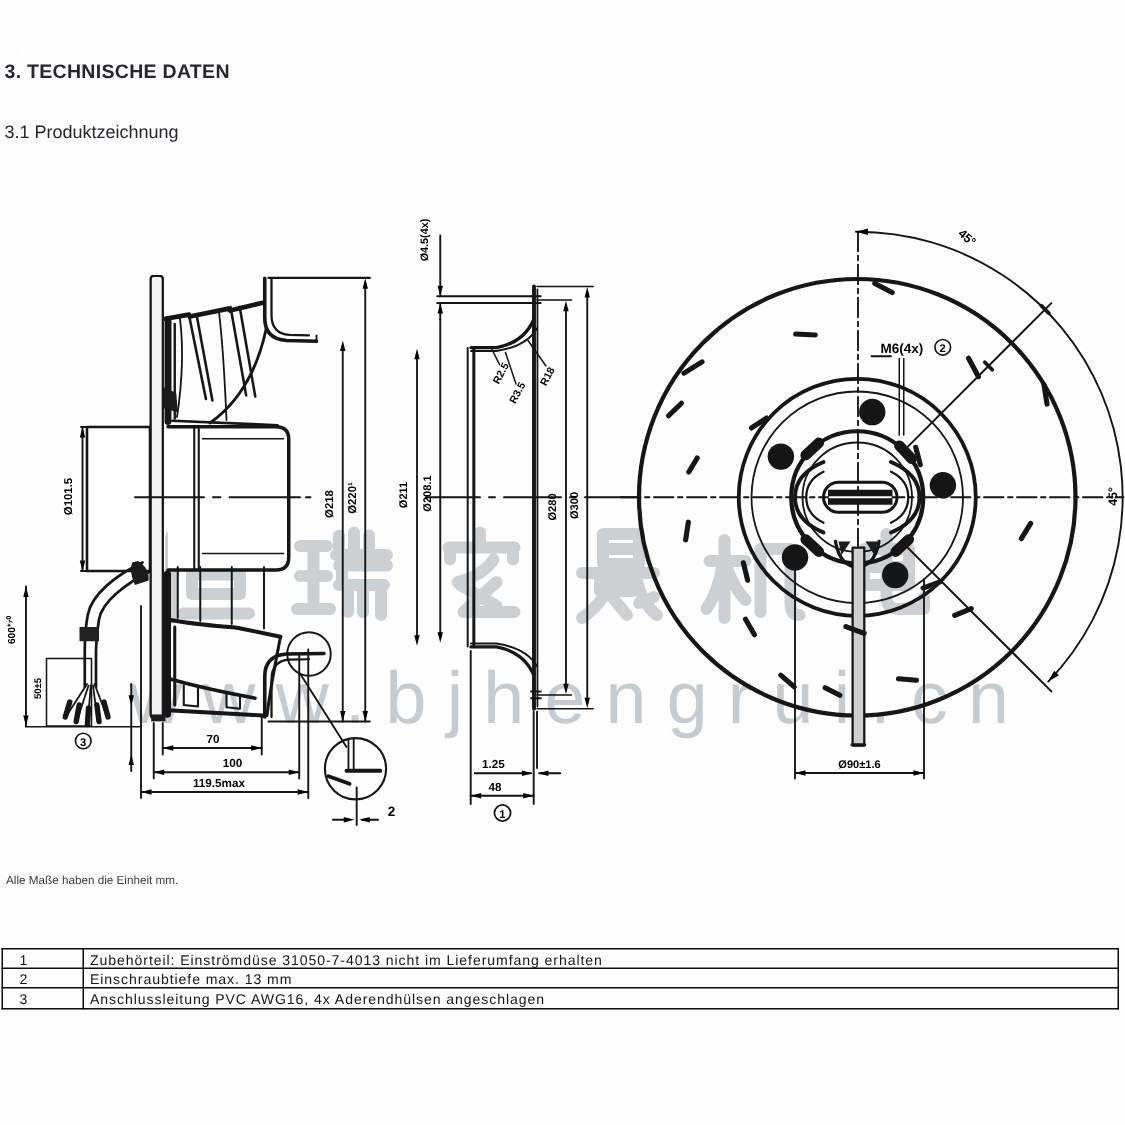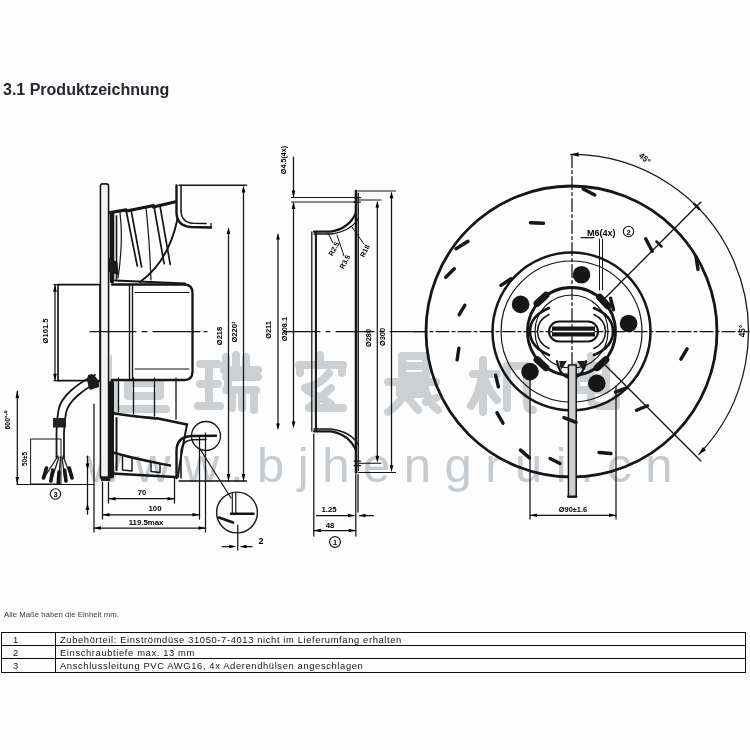--- a/index.html
+++ b/index.html
@@ -1,28 +1,29 @@
 <!DOCTYPE html>
 <html><head>
 <meta charset="utf-8">
 <style>
   html,body{margin:0;padding:0;background:#fff;}
   #page{position:relative;width:750px;height:750px;background:#fdfdfd;overflow:hidden;
         font-family:"Liberation Sans", sans-serif;}
   .h1{position:absolute;left:3px;top:40px;font-size:13px;font-weight:bold;color:#26262e;letter-spacing:.2px;}
-  .h2{position:absolute;left:3px;top:81px;font-size:16px;font-weight:bold;color:#26262e;text-align:center;}
-  .note{position:absolute;left:4px;top:610px;font-size:7.8px;color:#3c3c3c;}
+  .h2{position:absolute;left:3px;top:81px;font-size:12px;font-weight:normal;color:#26262e;text-align:center;}
+  .note{position:absolute;left:4px;top:582px;font-size:7.8px;color:#3c3c3c;}
   table.t{position:absolute;left:1px;top:632px;width:745px;border-collapse:collapse;
           font-size:9.4px;color:#151515;letter-spacing:0.62px;}
   table.t td{border:1.6px solid #0d0d0d;height:12.2px;padding:0 0 0 4px;vertical-align:middle;}
   table.t td.n{width:42px;padding-left:11px;}
 </style>
 </head>
 <body>
 <div id="page">
+  <div class="h1">3. TECHNISCHE DATEN</div>
   <div class="h2">3.1 Produktzeichnung</div>
 
   <svg id="d" width="750" height="750" viewBox="0 0 750 750" style="position:absolute;left:0;top:0;" fill="none" stroke-linecap="round" stroke-linejoin="round">
   <defs>
     <filter id="bl" x="-5%" y="-5%" width="110%" height="110%">
           <feGaussianBlur stdDeviation="0.42"></feGaussianBlur>
         </filter>
   </defs>
 
   <text x="5" y="35" font-size="6" fill="#f0f0ee" stroke="none" font-family="Liberation Sans, sans-serif" letter-spacing="1">. , . - . . , - . . . , . . - , . . , . - . . , . . ,</text>

